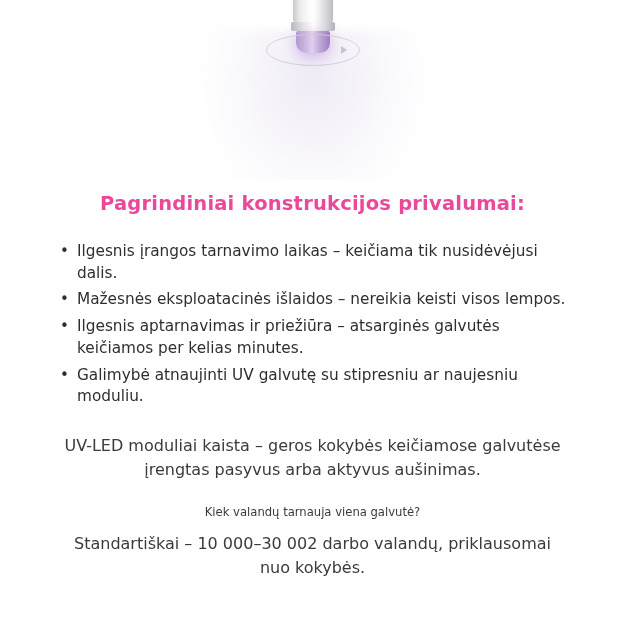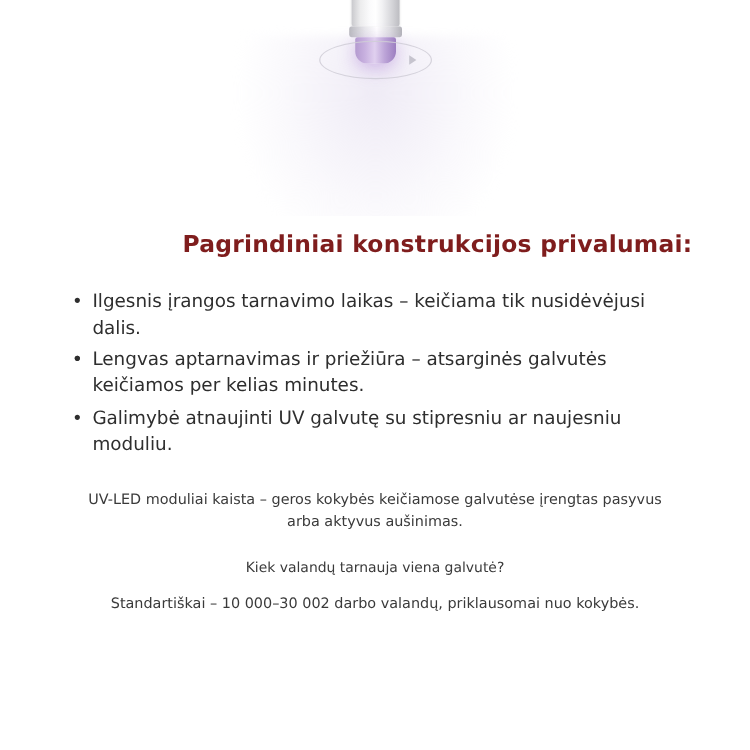--- a/index.html
+++ b/index.html
@@ -87,24 +87,24 @@
   }
 
   
   .content {
     padding: 0 48px;
     box-sizing: border-box;
   }
   h1.title {
     font-size: 19.5px;
     font-weight: bold;
-    text-align: right;
+    text-align: center;
     margin: 12px 0 26px 0;
     letter-spacing: .2px;
-    color: #7f1d1d;
+    color: #ec4899;
   }
   ul.benefits {
     list-style: none;
     margin: 0 0 0 12px;
     padding: 0;
   }
   ul.benefits li {
     position: relative;
     padding-left: 17px;
     margin-bottom: 5px;
@@ -120,21 +120,21 @@
     line-height: 1.42;
     color: #2e2e2e;
   }
 
   .notes {
     margin-top: 26px;
     text-align: center;
   }
   .notes p {
     margin: 0 0 22px 0;
-    font-size: 12px;
+    font-size: 16px;
     line-height: 1.5;
     color: #3a3a3a;
     padding: 0 14px;
   }
   .notes p.question {
     font-size: 11.6px;
     margin-bottom: 11px;
   }
   .notes p:last-child { margin-bottom: 0; }
 </style>
@@ -156,24 +156,25 @@
 
   <h1 class="title">Pagrindiniai konstrukcijos privalumai:</h1>
 
   <ul class="benefits">
     <li>
       <span class="bullet">•</span>
       <span>Ilgesnis įrangos tarnavimo laikas – keičiama tik nusidėvėjusi dalis.</span>
     </li>
     <li>
       <span class="bullet">•</span>
+      <span>Mažesnės eksploatacinės išlaidos – nereikia keisti visos lempos.</span>
     </li>
     <li>
       <span class="bullet">•</span>
-      <span>Lengvas aptarnavimas ir priežiūra – atsarginės galvutės keičiamos per kelias minutes.</span>
+      <span>Ilgesnis aptarnavimas ir priežiūra – atsarginės galvutės keičiamos per kelias minutes.</span>
     </li>
     <li>
       <span class="bullet">•</span>
       <span>Galimybė atnaujinti UV galvutę su stipresniu ar naujesniu moduliu.</span>
     </li>
   </ul>
 
   <div class="notes">
     <p>UV-LED moduliai kaista – geros kokybės keičiamose galvutėse įrengtas pasyvus arba aktyvus aušinimas.</p>
     <p class="question">Kiek valandų tarnauja viena galvutė?</p>

